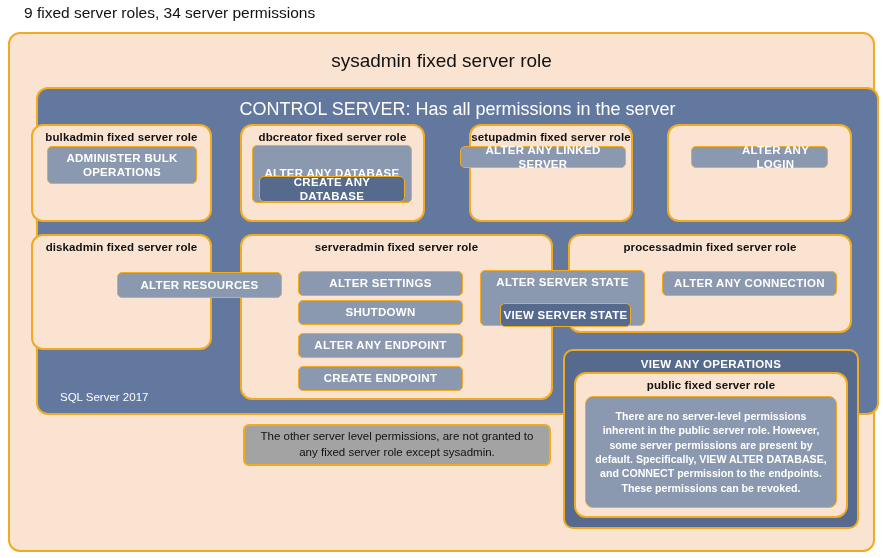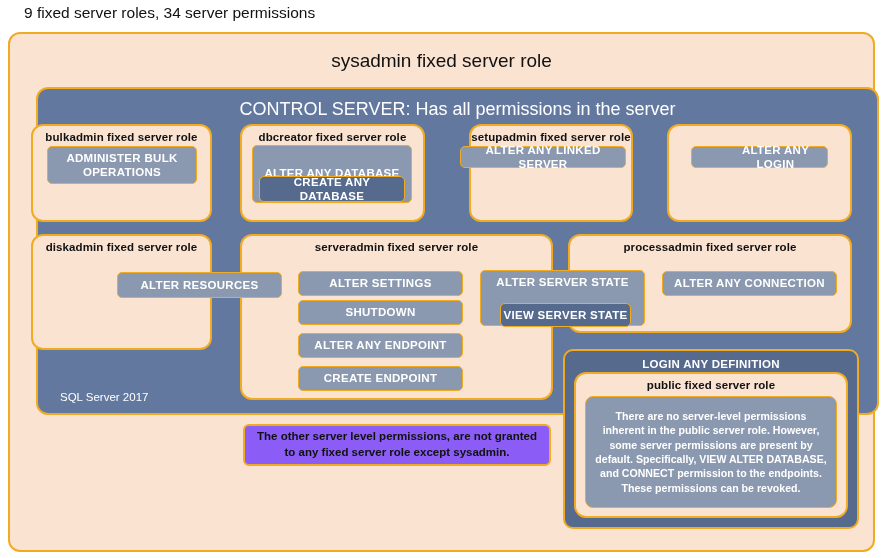--- a/index.html
+++ b/index.html
@@ -71,23 +71,23 @@
   #control-label{
     position:absolute; left:0; right:0; top:10px;
     text-align:center; font-size:18px; color:#ffffff;
   }
   #footer-label{
     position:absolute; left:22px; bottom:10px;
     font-size:11.5px; color:#ffffff;
   }
   .callout{
     position:absolute; box-sizing:border-box;
-    background:#8b5cf6; border:2px solid #f0ab22; border-radius:6px;
+    background:#a3a3a3; border:2px solid #f0ab22; border-radius:6px;
     display:flex; align-items:center; justify-content:center;
-    text-align:center; font-size:11.5px; font-weight:bold; color:#111;
+    text-align:center; font-size:11.5px; font-weight:normal; color:#111;
     line-height:1.35; padding:2px 6px;
   }
   .public-note{
     position:absolute; box-sizing:border-box;
     background:#8b99b0; border:1.6px solid #f0ab22; border-radius:8px;
     color:#ffffff; font-size:10.6px; font-weight:bold;
     line-height:1.36; text-align:center;
     padding:22px 8px;
     display:flex; align-items:center; justify-content:center;
   }
@@ -146,21 +146,21 @@
 <div class="perm" style="left:298px; top:300px; width:165px; height:25px;">SHUTDOWN</div>
 <div class="perm" style="left:298px; top:333px; width:165px; height:25px;">ALTER ANY ENDPOINT</div>
 <div class="perm" style="left:298px; top:366px; width:165px; height:25px;">CREATE  ENDPOINT</div>
 
 <div class="perm" style="left:480px; top:270px; width:165px; height:56px; align-items:flex-start; padding-top:4px;">ALTER SERVER STATE</div>
 <div class="perm dark" style="left:500px; top:303px; width:131px; height:24px;">VIEW SERVER STATE</div>
 
 <div class="perm" style="left:662px; top:271px; width:175px; height:25px;">ALTER ANY CONNECTION</div>
 
 <div class="panel" style="left:563px; top:349px; width:296px; height:180px; background:#566a8e; border:2px solid #f0ab22; border-radius:10px;">
-  <div class="white-head" style="top:7px; font-size:11.5px;">LOGIN ANY DEFINITION</div>
+  <div class="white-head" style="top:7px; font-size:11.5px;">VIEW ANY OPERATIONS</div>
 </div>
 
 <div class="panel peach" style="left:574px; top:372px; width:274px; height:146px;">
   <div class="role-title">public  fixed server role</div>
 </div>
 
 <div class="public-note" style="left:585px; top:396px; width:252px; height:112px;">There are no server-level permissions inherent in the public server role. However, some server permissions are present by default. Specifically, VIEW ALTER DATABASE, and CONNECT permission to the endpoints. These permissions can be revoked.</div>
 
 <div class="callout" style="left:243px; top:424px; width:308px; height:42px;">The other server level permissions,  are not granted to any fixed server role except sysadmin.</div>
 

